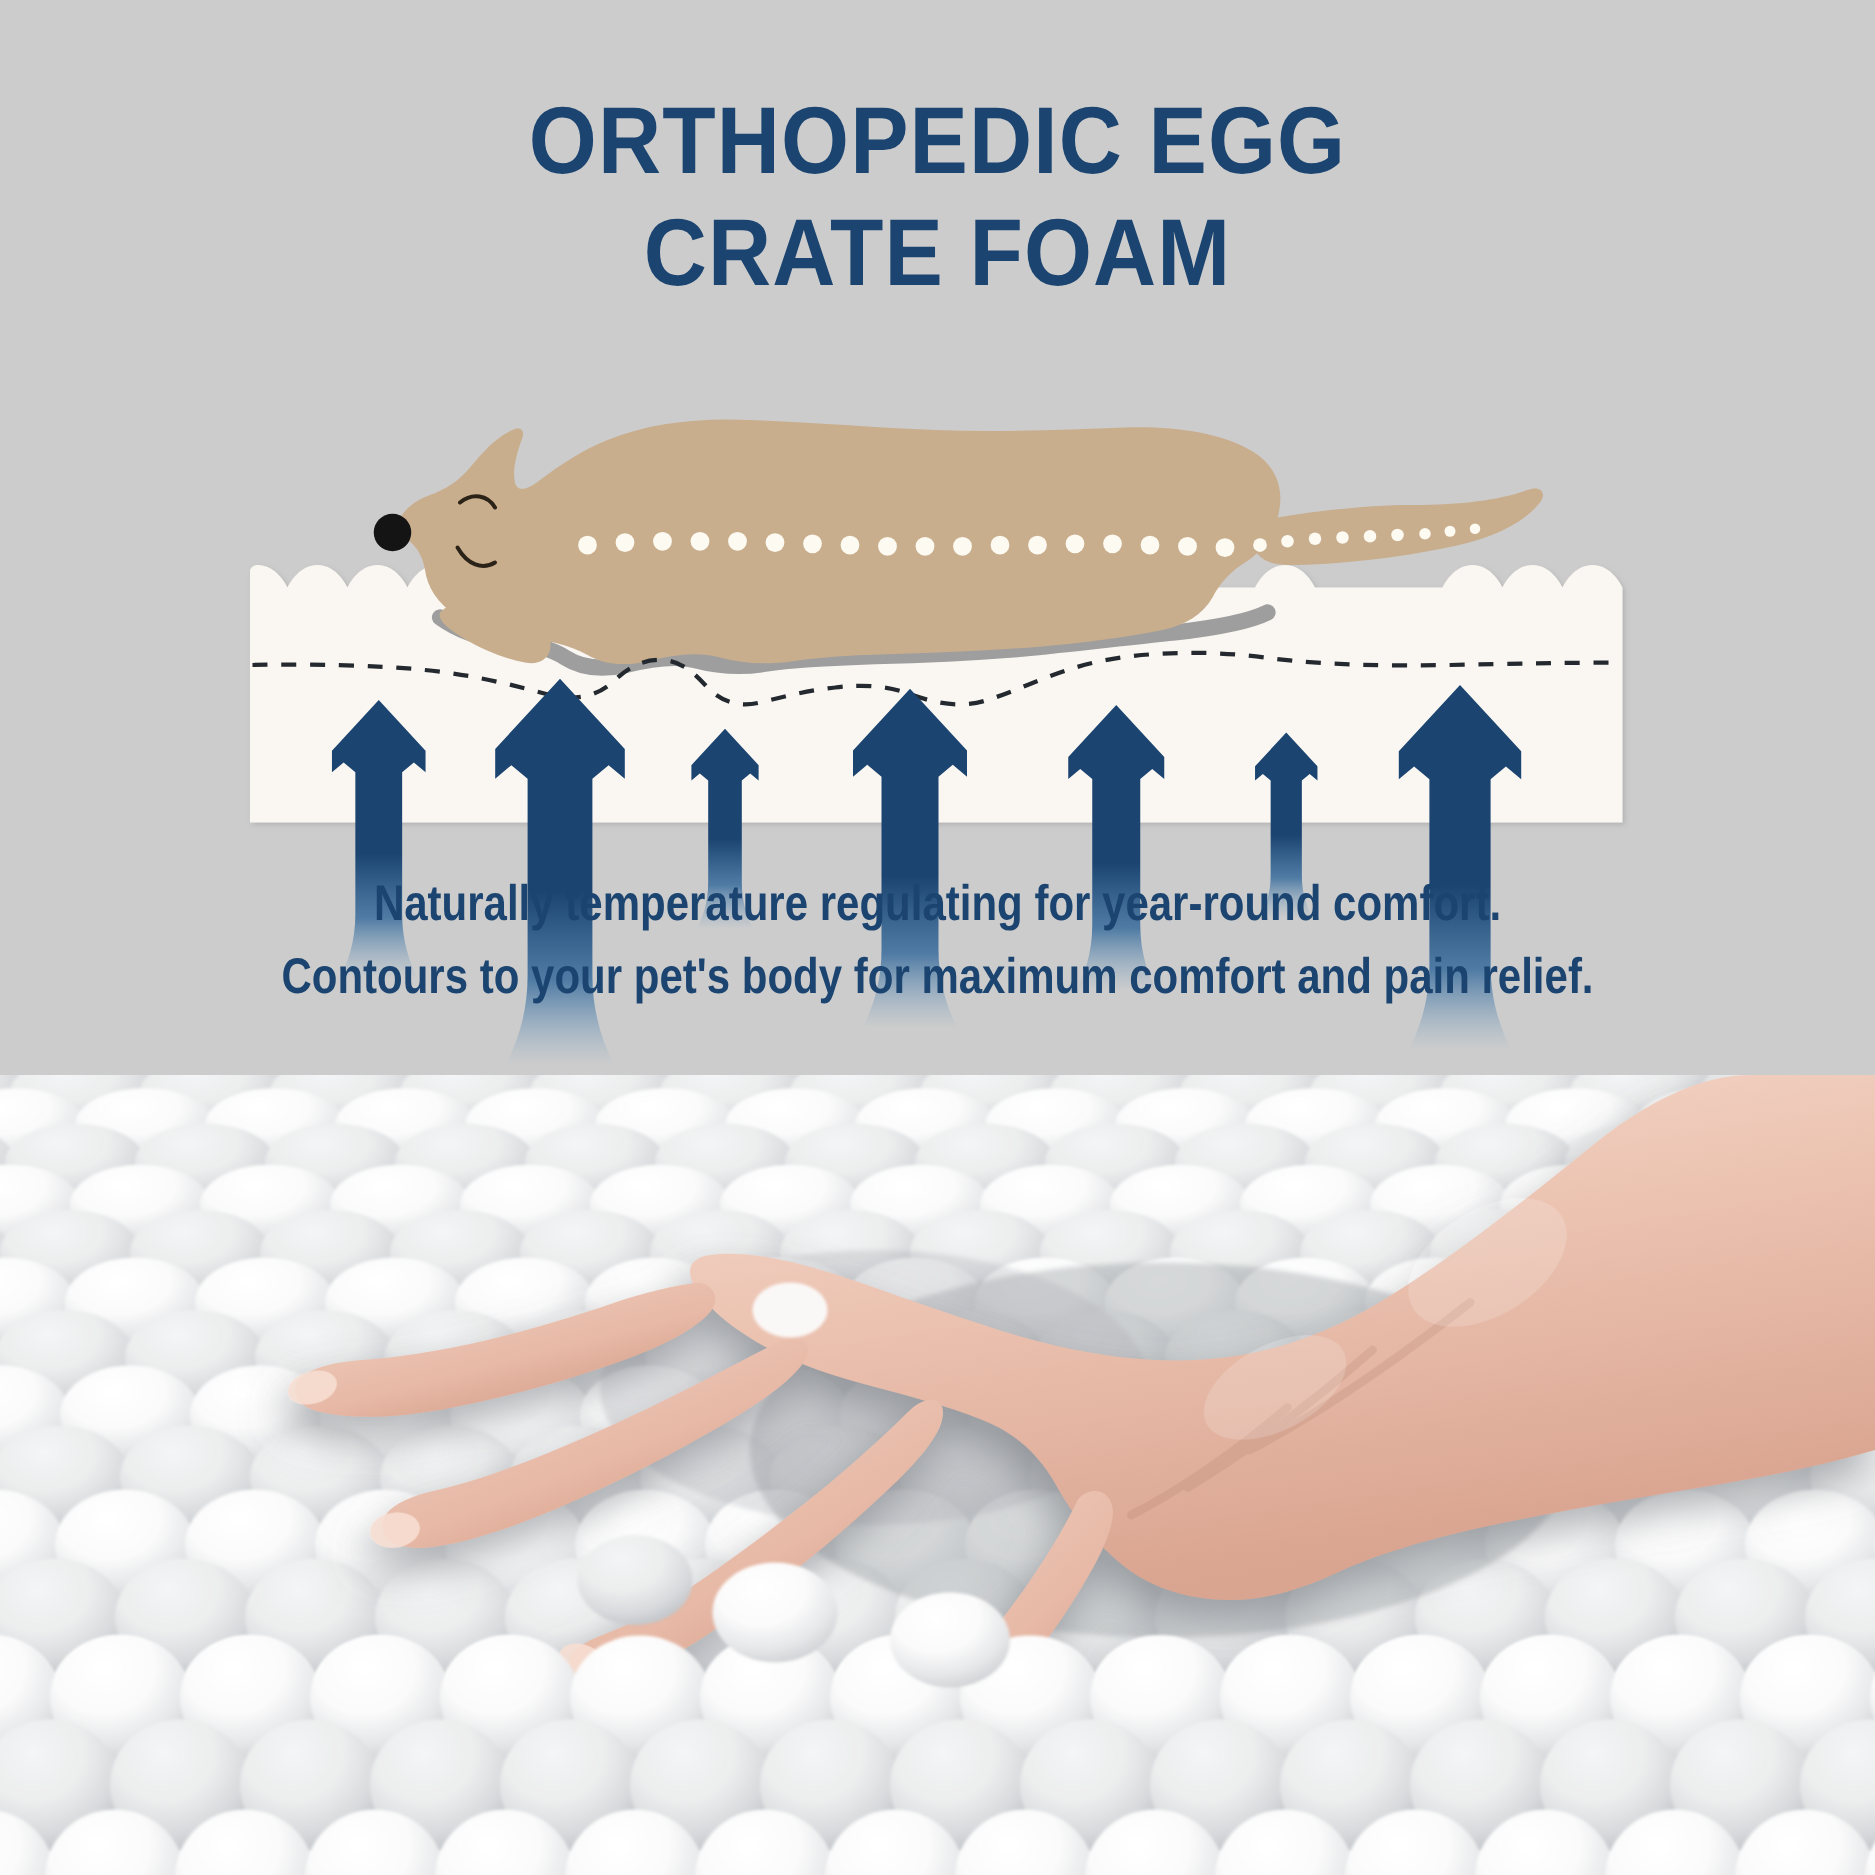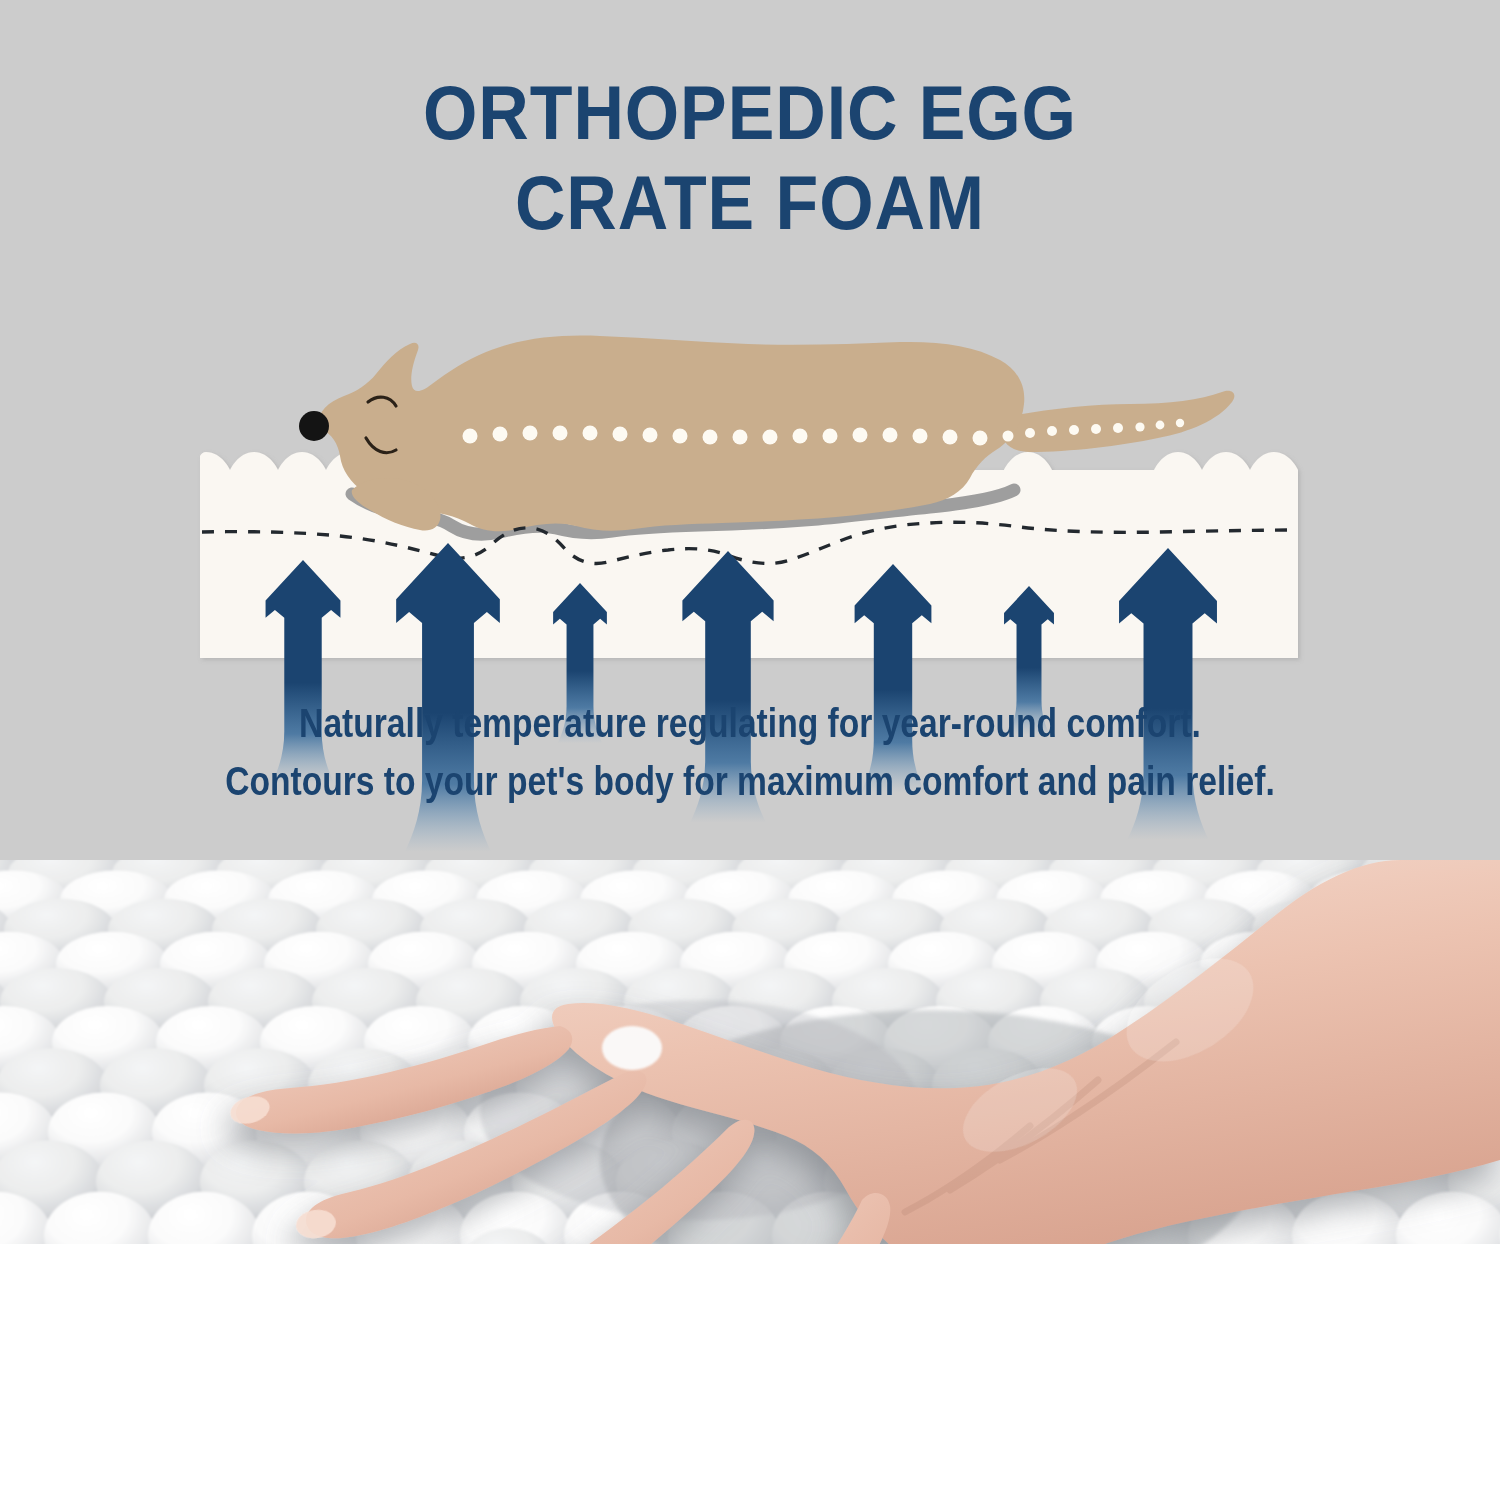--- a/index.html
+++ b/index.html
@@ -3,21 +3,21 @@
 <meta charset="utf-8">
 <style>
   html, body {
     margin: 0;
     padding: 0;
     background: #ffffff;
   }
   #page {
     position: relative;
     width: 1500px;
-    height: 1244px;
+    height: 1500px;
     overflow: hidden;
     font-family: "Liberation Sans", sans-serif;
   }
 
   
   #info-panel {
     position: absolute;
     left: 0; top: 0;
     width: 1500px;
     height: 860px;

